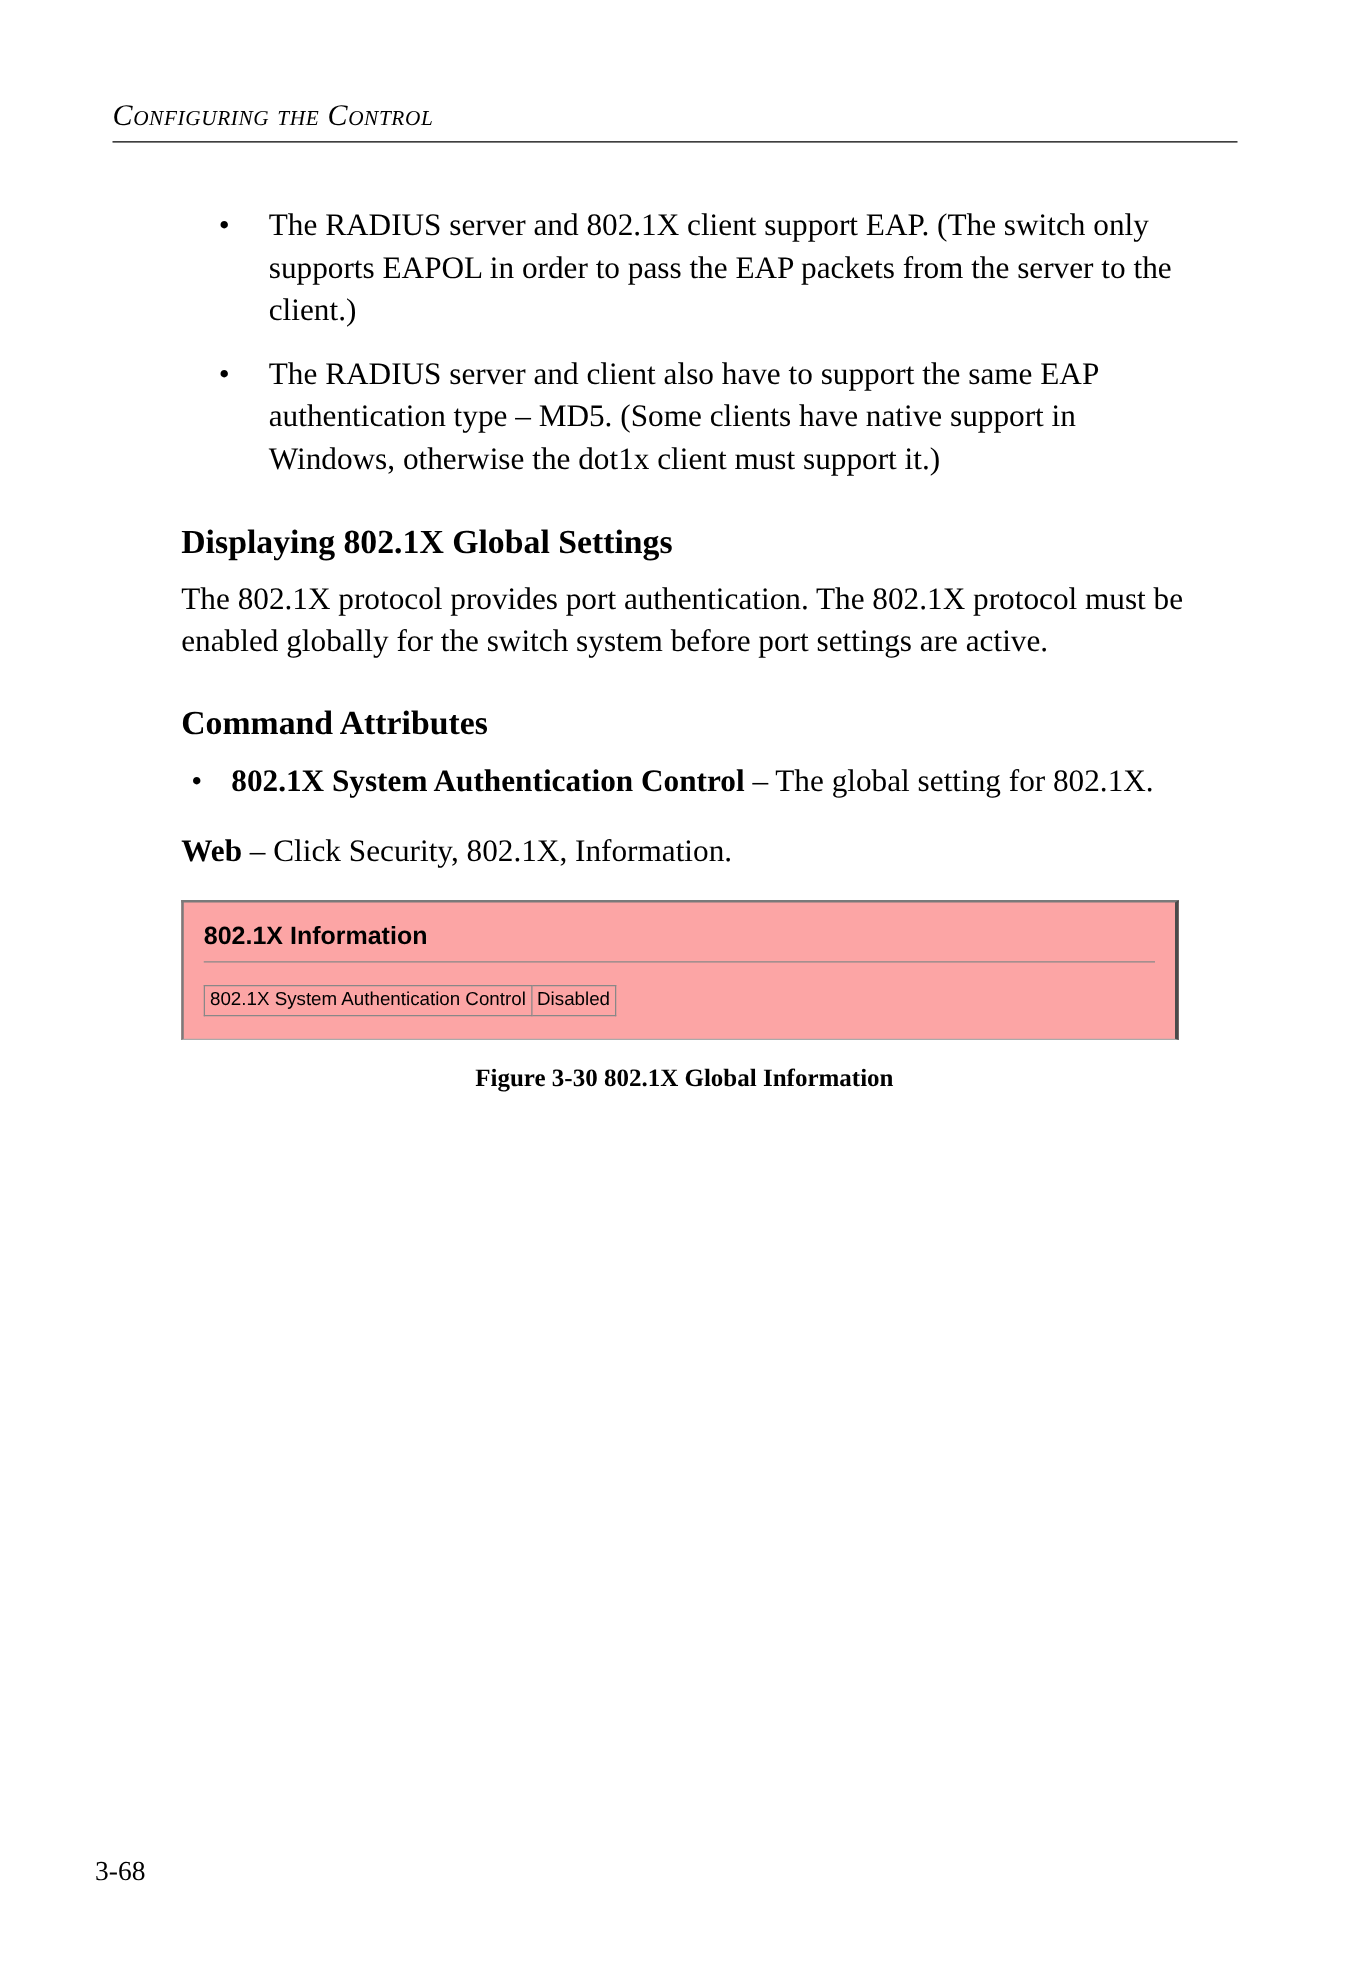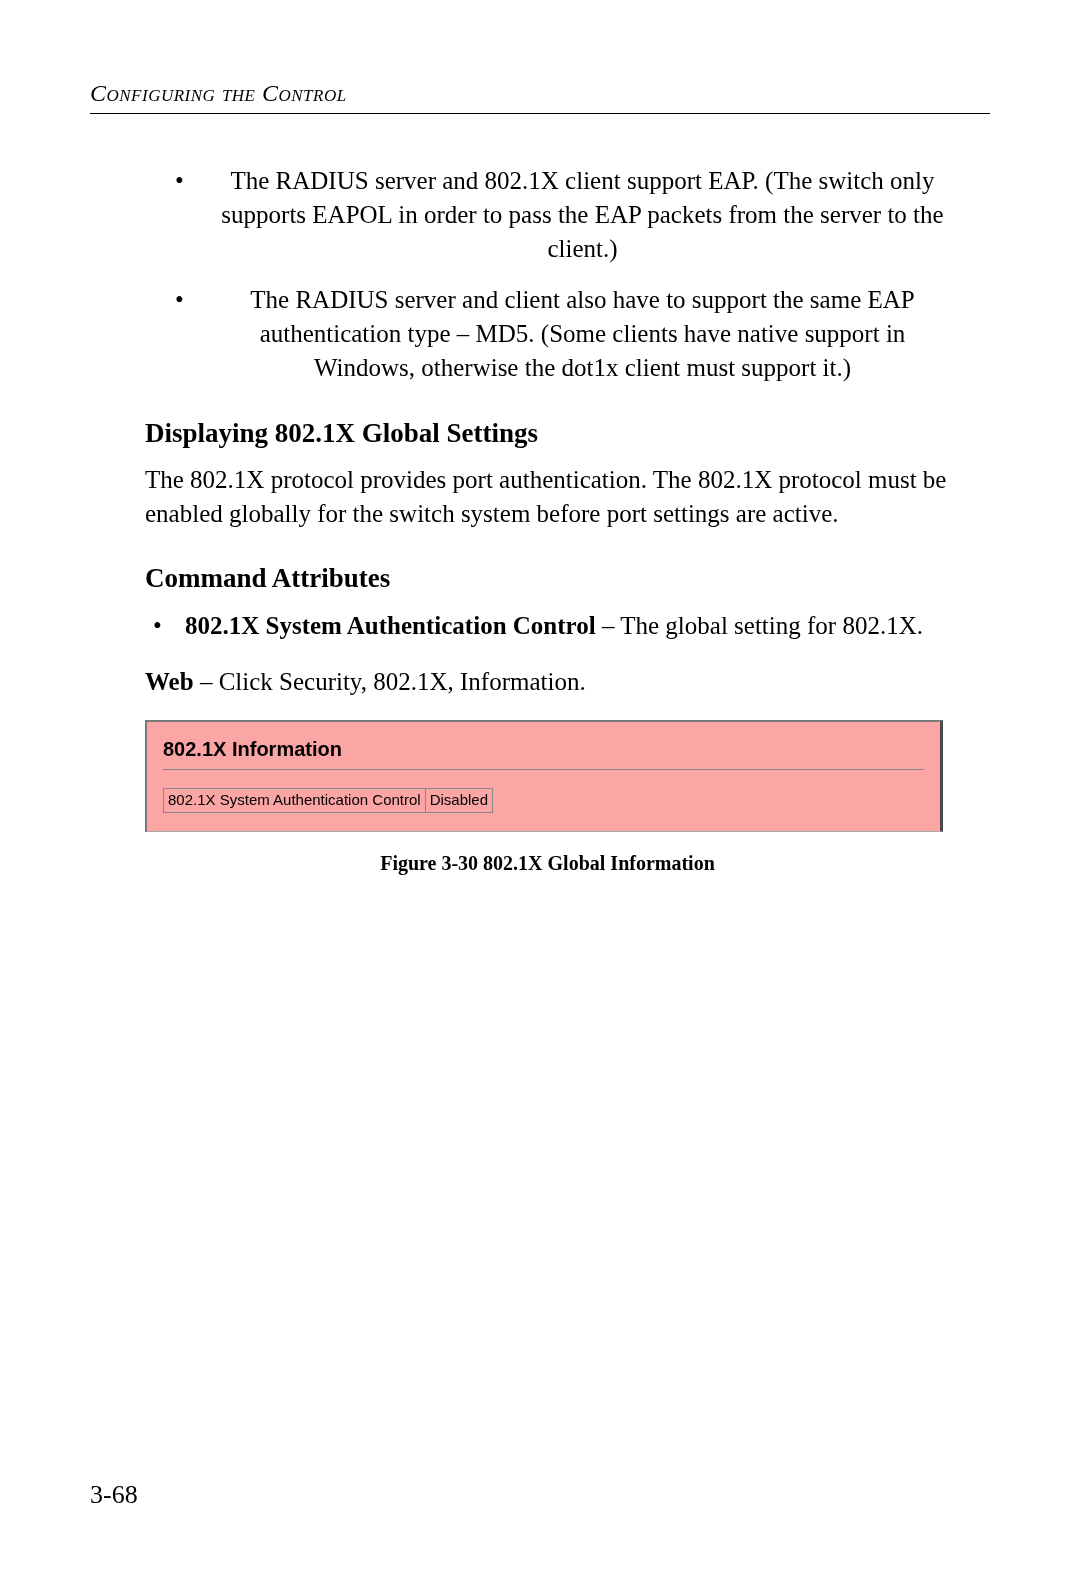--- a/index.html
+++ b/index.html
@@ -40,21 +40,20 @@
   }
   ul.bullets {
     list-style: none;
     padding-left: 30px;
     margin: 0 0 30px 0;
   }
   ul.bullets > li {
     position: relative;
     padding-left: 40px;
     margin-bottom: 18px;
-    text-align: center;
   }
   ul.bullets > li::before {
     content: "•";
     position: absolute;
     left: 0;
     top: 0;
     font-size: 25px;
   }
   .h-section {
     font-weight: bold;
@@ -115,22 +114,22 @@
   }
   .figure-caption {
     text-align: center;
     font-weight: bold;
     font-size: 20px;
     margin-top: 18px;
   }
   .page-number {
     position: absolute;
     bottom: 60px;
-    left: 90px;
-    font-size: 26px;
+    left: 76px;
+    font-size: 22px;
   }
 </style>
 </head>
 <body>
 
 <div class="page">
 
   <div class="running-head">Configuring the Control</div>
   <hr class="rule">
 

